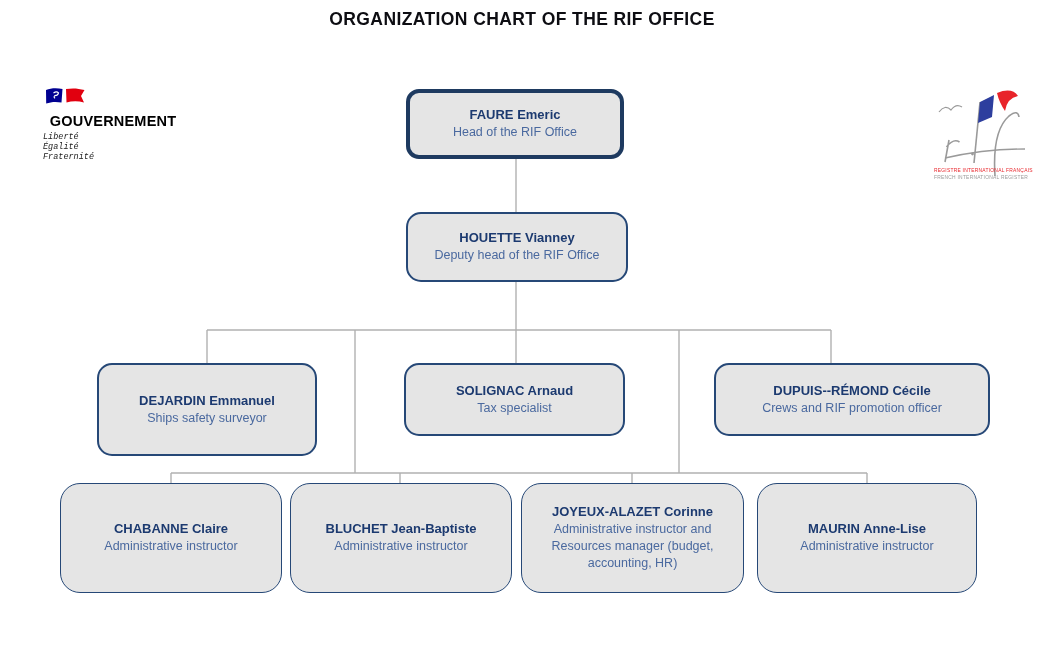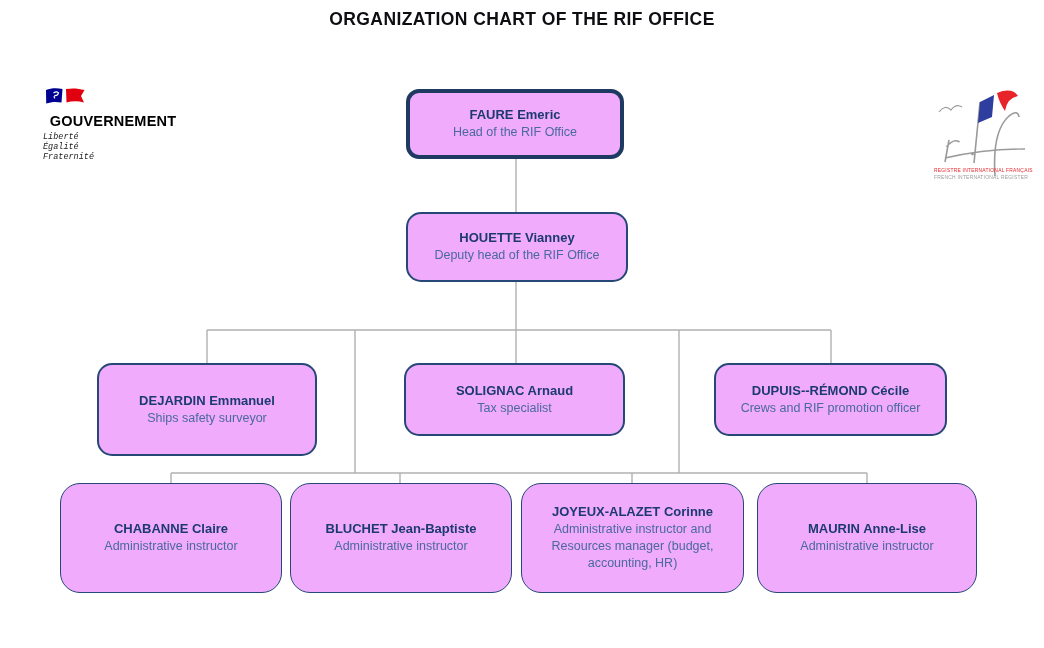--- a/index.html
+++ b/index.html
@@ -10,21 +10,21 @@
   .page-title{
     position:absolute;top:9px;left:0;width:100%;text-align:center;
     font-size:17.5px;font-weight:800;letter-spacing:.4px;color:#0d0d12;
   }
   
   .connectors{position:absolute;left:0;top:0;width:1044px;height:648px;}
   .connectors path{stroke:#b1b1b1;stroke-width:1.4;fill:none;}
   
   .node{
     position:absolute;display:flex;flex-direction:column;justify-content:center;
-    align-items:center;text-align:center;background:#f0abfc;color:#1c3a70;
+    align-items:center;text-align:center;background:#e5e5e5;color:#1c3a70;
     border:2px solid #264877;border-radius:15px;padding:2px 12px;box-sizing:border-box;
   }
   .node .name{font-weight:700;font-size:13px;line-height:16px;color:#1c3a70;}
   .node .role{font-size:12.5px;line-height:17px;color:#4a699f;margin-top:1px;}
   .lvl1{border-width:4px;border-color:#1e3a60;border-radius:13px;}
   .lvl2{border-width:2.5px;}
   .lvl3{border-width:2px;}
   .lvl4{border-width:1.5px;border-radius:20px;}
   
   .gov{position:absolute;left:43px;top:87px;width:140px;}
@@ -106,21 +106,21 @@
   <div class="node lvl3" style="left:97px;top:363px;width:220px;height:93px;">
     <div class="name">DEJARDIN Emmanuel</div>
     <div class="role">Ships safety surveyor</div>
   </div>
 
   <div class="node lvl3" style="left:404px;top:363px;width:221px;height:73px;">
     <div class="name">SOLIGNAC Arnaud</div>
     <div class="role">Tax specialist</div>
   </div>
 
-  <div class="node lvl3" style="left:714px;top:363px;width:233px;height:73px;justify-content:center;">
+  <div class="node lvl3" style="left:714px;top:363px;width:276px;height:73px;justify-content:center;">
     <div class="name">DUPUIS--RÉMOND Cécile</div>
     <div class="role">Crews and RIF promotion officer</div>
   </div>
 
   <div class="node lvl4" style="left:60px;top:483px;width:222px;height:110px;">
     <div class="name">CHABANNE Claire</div>
     <div class="role">Administrative instructor</div>
   </div>
 
   <div class="node lvl4" style="left:290px;top:483px;width:222px;height:110px;">

